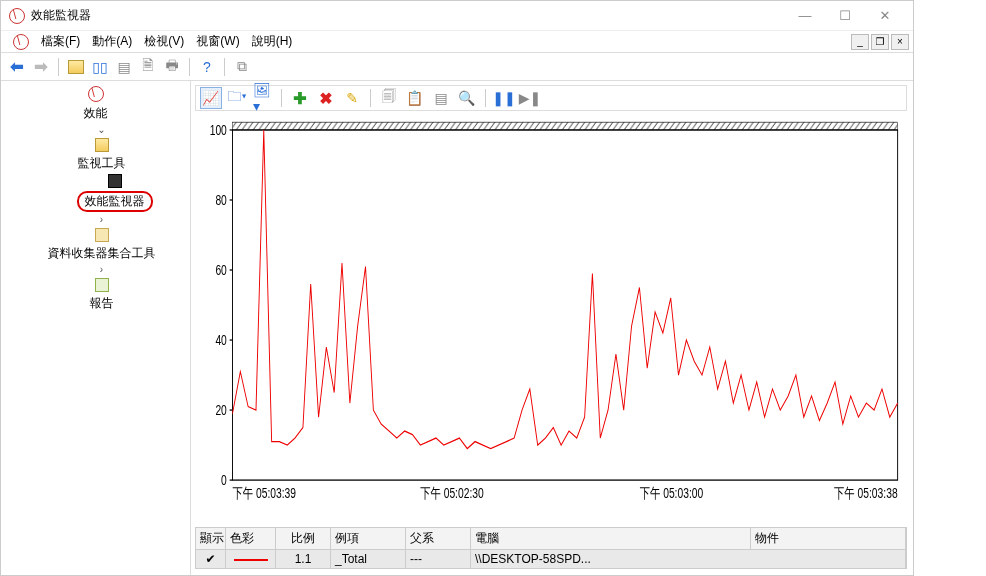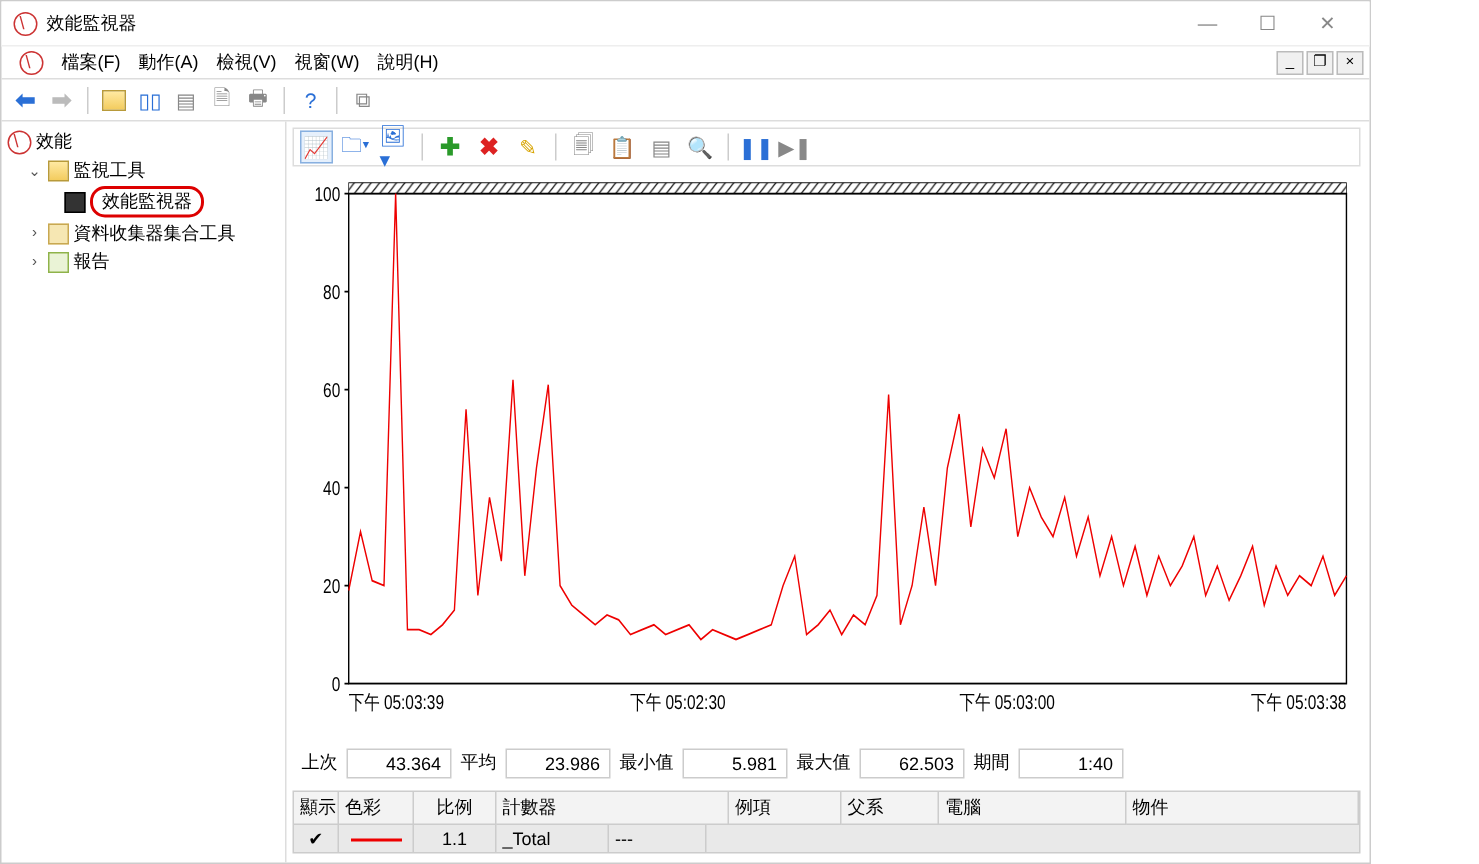--- a/index.html
+++ b/index.html
@@ -10,21 +10,21 @@
 .titlebar .sysbtn { width:40px; text-align:center; color:#888; font-size:13px; cursor:pointer; }
 .menubar { height:22px; display:flex; align-items:center; padding:0 12px; border-bottom:1px solid #ddd; position:relative;}
 .menubar .menuitem { padding:2px 6px; cursor:pointer; }
 .menubar .mmc-btns { position:absolute; right:4px; display:flex; gap:0;}
 .mmc-btns span { width:18px; height:16px; border:1px solid #bbb; text-align:center; font-size:10px; margin-left:2px; background:#f0f0f0; line-height:14px;}
 .toolbar1 { height:28px; display:flex; align-items:center; padding:2px 6px; border-bottom:1px solid #ddd; gap:4px; }
 .tb-icon { width:20px; height:20px; display:flex; align-items:center; justify-content:center; cursor:pointer; }
 .tb-sep { width:1px; height:18px; background:#ccc; margin:0 3px; }
 .content { flex:1; display:flex; min-height:0; }
 .tree { width:190px; border-right:1px solid #ddd; padding:4px 2px; }
-.tree-item { display:flex; align-items:center; gap:3px; padding:1px 2px; }
+.tree-item { display:flex; align-items:center; gap:3px; padding:1px 2px;flex-direction:column; }
 .tree-item .exp { width:12px; text-align:center; font-size:10px; color:#555; }
 .tree-item.root { }
 .tree-item.l1 { padding-left:14px; }
 .tree-item.l2 { padding-left:40px; }
 .tree-item.selected span.lbl { border:2px solid #d00; border-radius:10px; padding:0 6px; }
 .tree .ico { width:14px; height:14px; display:inline-block; }
 .ico.folder { background:linear-gradient(#ffe9a2,#f3cc5e); border:1px solid #b89a3a; }
 .ico.perf { background:#333; border:1px solid #000; }
 .ico.db { background:#f6e7b3; border:1px solid #c8a852; }
 .ico.report { background:#eaf3d6; border:1px solid #8fb34a; }
@@ -168,47 +168,35 @@
           <g id="xticks" font-size="11" text-anchor="middle" fill="#000">
               <text x="40" y="294" text-anchor="start">下午 05:03:39</text>
               <text x="274.3" y="294" text-anchor="middle">下午 05:02:30</text>
               <text x="508.6" y="294" text-anchor="middle">下午 05:03:00</text>
               <text x="750" y="294" text-anchor="end">下午 05:03:38</text>
             </g>
           <polyline id="series0" fill="none" stroke="#e00" stroke-width="1" points="40.0,228.7 48.4,196.3 56.7,223.3 65.1,226.0 73.4,10.0 81.8,250.3 90.1,250.3 98.5,253.0 106.8,247.6 115.2,239.5 123.5,128.8 131.9,231.4 140.2,177.4 148.6,212.5 156.9,112.6 165.3,220.6 173.6,161.2 182.0,115.3 190.4,226.0 198.7,236.8 207.1,242.2 215.4,247.6 223.8,242.2 232.1,244.9 240.5,253.0 248.8,250.3 257.2,247.6 265.5,253.0 273.9,250.3 282.2,247.6 290.6,255.7 298.9,250.3 307.3,253.0 315.6,255.7 324.0,253.0 332.4,250.3 340.7,247.6 349.1,226.0 357.4,209.8 365.8,253.0 374.1,247.6 382.5,239.5 390.8,253.0 399.2,242.2 407.5,247.6 415.9,231.4 424.2,120.7 432.6,247.6 440.9,226.0 449.3,182.8 457.6,226.0 466.0,161.2 474.4,131.5 482.7,193.6 491.1,150.4 499.4,166.6 507.8,139.6 516.1,199.0 524.5,172.0 532.8,188.2 541.2,199.0 549.5,177.4 557.9,209.8 566.2,188.2 574.6,220.6 582.9,199.0 591.3,226.0 599.6,204.4 608.0,231.4 616.4,209.8 624.7,226.0 633.1,215.2 641.4,199.0 649.8,231.4 658.1,215.2 666.5,234.1 674.8,220.6 683.2,204.4 691.5,236.8 699.9,215.2 708.2,231.4 716.6,220.6 724.9,226.0 733.3,209.8 741.6,231.4 750.0,220.6"></polyline>
         </svg>
       </div>
 
-      <div class="stats">
-        <span class="lbl">上次</span>
-        <span class="val">43.364</span>
-        <span class="lbl">平均</span>
-        <span class="val">23.986</span>
-        <span class="lbl">最小值</span>
-        <span class="val">5.981</span>
-        <span class="lbl">最大值</span>
-        <span class="val">62.503</span>
-        <span class="lbl">期間</span>
-        <span class="val">1:40</span>
-      </div>
 
       <div class="counters">
         <div class="hdr">
           <div class="cell c-show">顯示</div>
           <div class="cell c-color">色彩</div>
           <div class="cell c-scale">比例</div>
-          <div class="cell c-counter">計數器</div>
           <div class="cell c-inst">例項</div>
           <div class="cell c-parent">父系</div>
           <div class="cell c-comp">電腦</div>
           <div class="cell c-object">物件</div>
         </div>
         <div class="row">
           <div class="cell c-show" style="text-align:center;">✔</div>
           <div class="cell c-color" style="text-align:center;"><span class="color-sample"></span></div>
           <div class="cell c-scale">1.1</div>
           <div class="cell c-inst">_Total</div>
           <div class="cell c-parent">---</div>
+          <div class="cell c-comp">\\DESKTOP-58SPD...</div>
         </div>
       </div>
     </div>
   </div>
 </div>
 
 </body></html>

